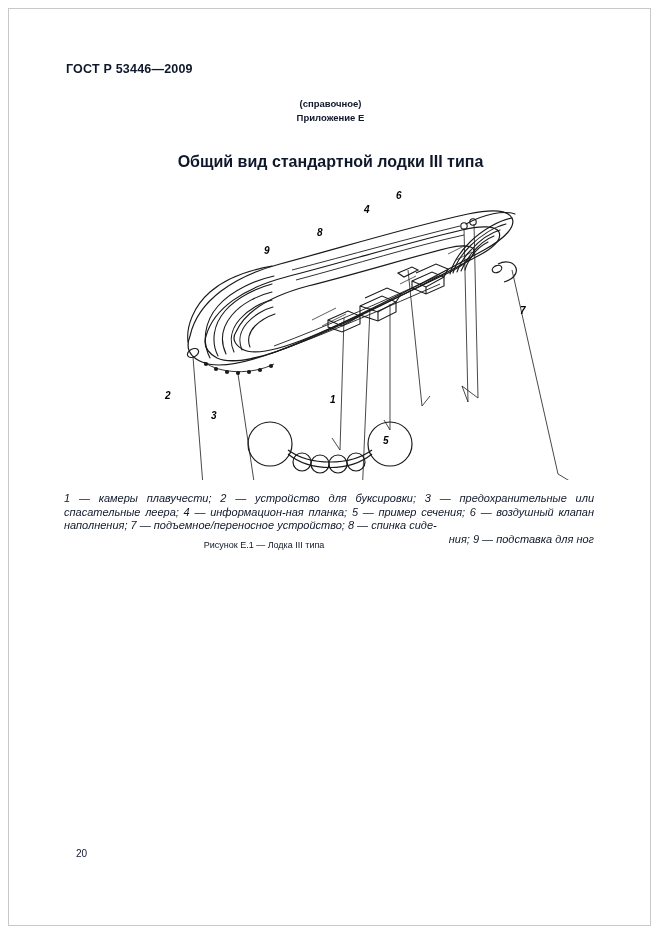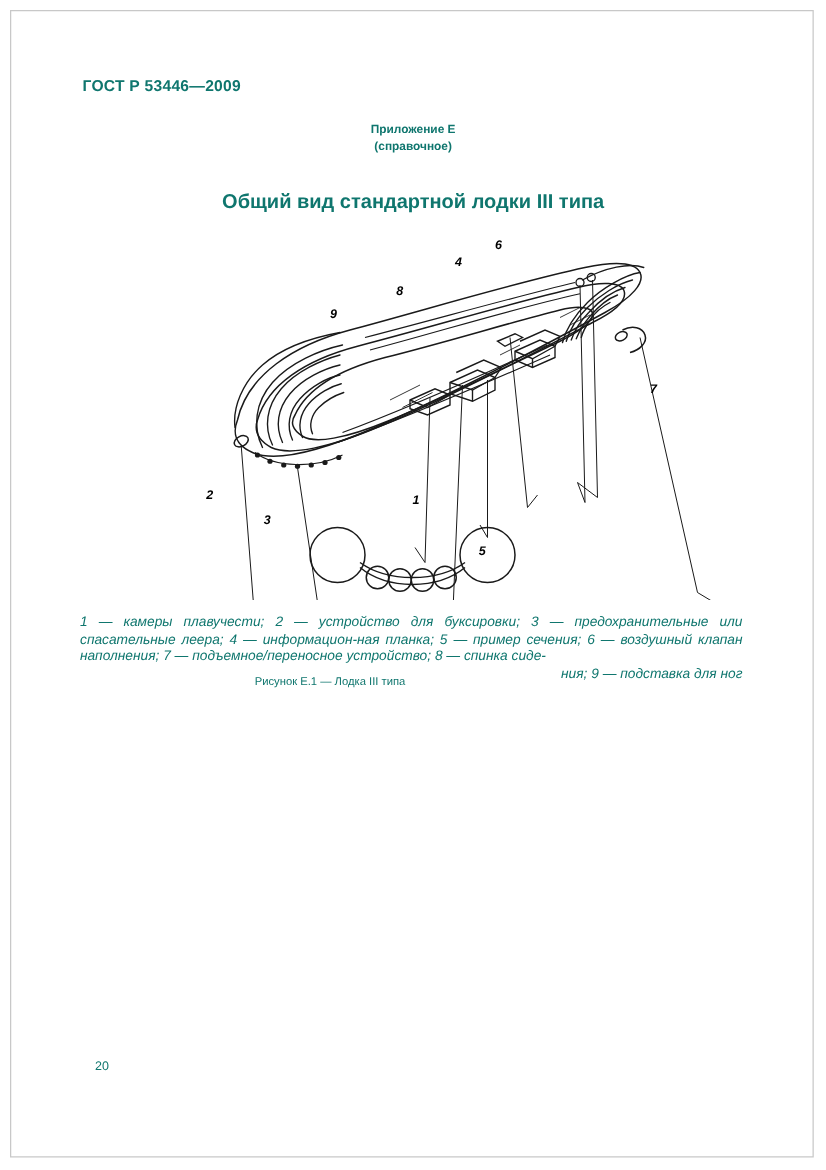--- a/index.html
+++ b/index.html
@@ -8,21 +8,21 @@
     background: #8a8a8a;
   }
   .page {
     position: relative;
     width: 661px;
     height: 936px;
     background: #ffffff;
     margin: 0 auto;
     overflow: hidden;
     font-family: "Liberation Sans", sans-serif;
-    color: #0f766e;
+    color: #0f172a;
   }
   .page-border {
     position: absolute;
     left: 8px;
     top: 8px;
     width: 643px;
     height: 918px;
     border: 1px solid #c8c8c8;
     box-sizing: border-box;
     pointer-events: none;
@@ -113,22 +113,22 @@
 </head>
 <body>
 
 <div class="page">
 
   <div class="page-border"></div>
 
   <div class="std-header">ГОСТ Р 53446—2009</div>
 
   <div class="annex-title">
+    <span>(справочное)</span>
     <span>Приложение Е</span>
-    <span>(справочное)</span>
   </div>
 
   <div class="fig-title">Общий вид стандартной лодки III типа</div>
 
   <div class="figure-wrap">
     <svg width="545" height="300" viewBox="0 0 545 300">
       <g fill="none" stroke="#1a1a1a" stroke-width="1.2" stroke-linejoin="round" stroke-linecap="round">
 
         <path d="M130 156 C 138 120, 175 96, 220 84 C 280 68, 352 46, 408 34 C 432 29, 448 30, 452 38
                  C 456 46, 446 58, 424 70 C 380 94, 300 136, 240 162 C 196 181, 160 190, 142 182

